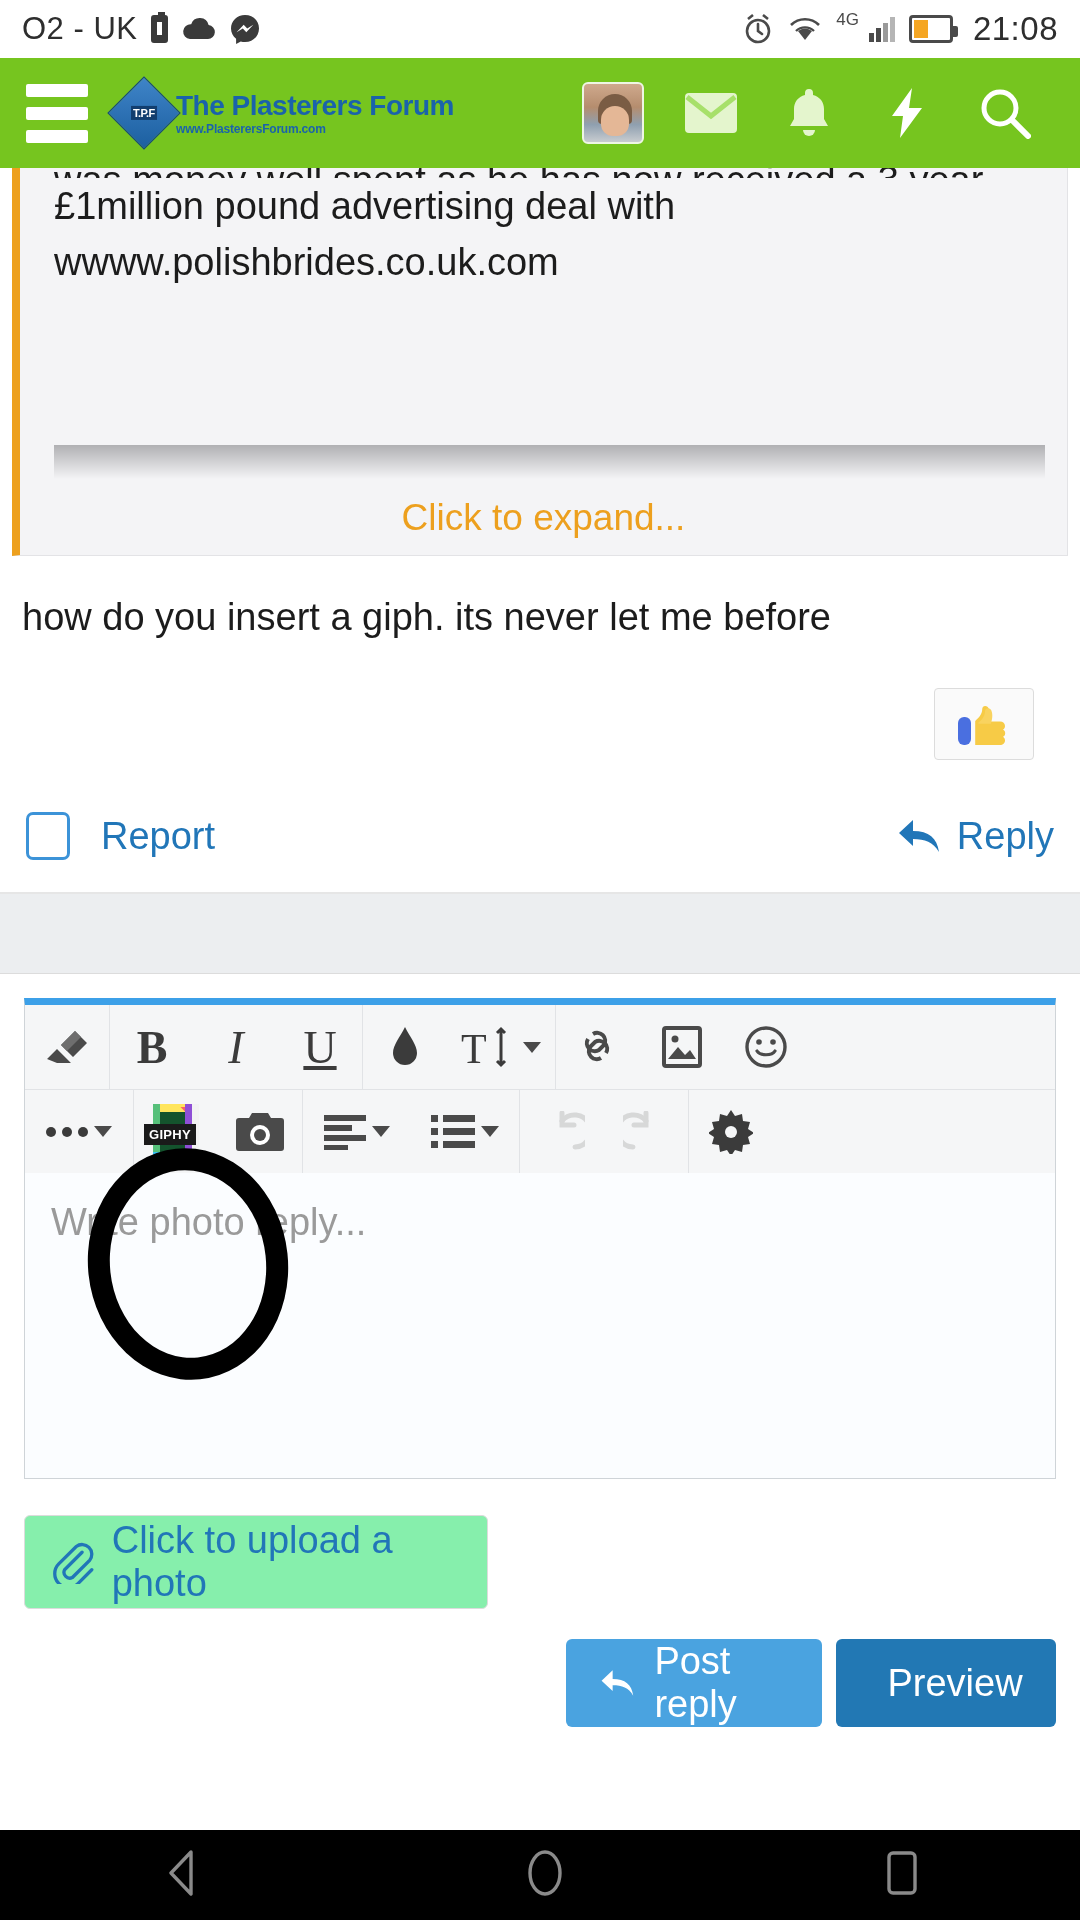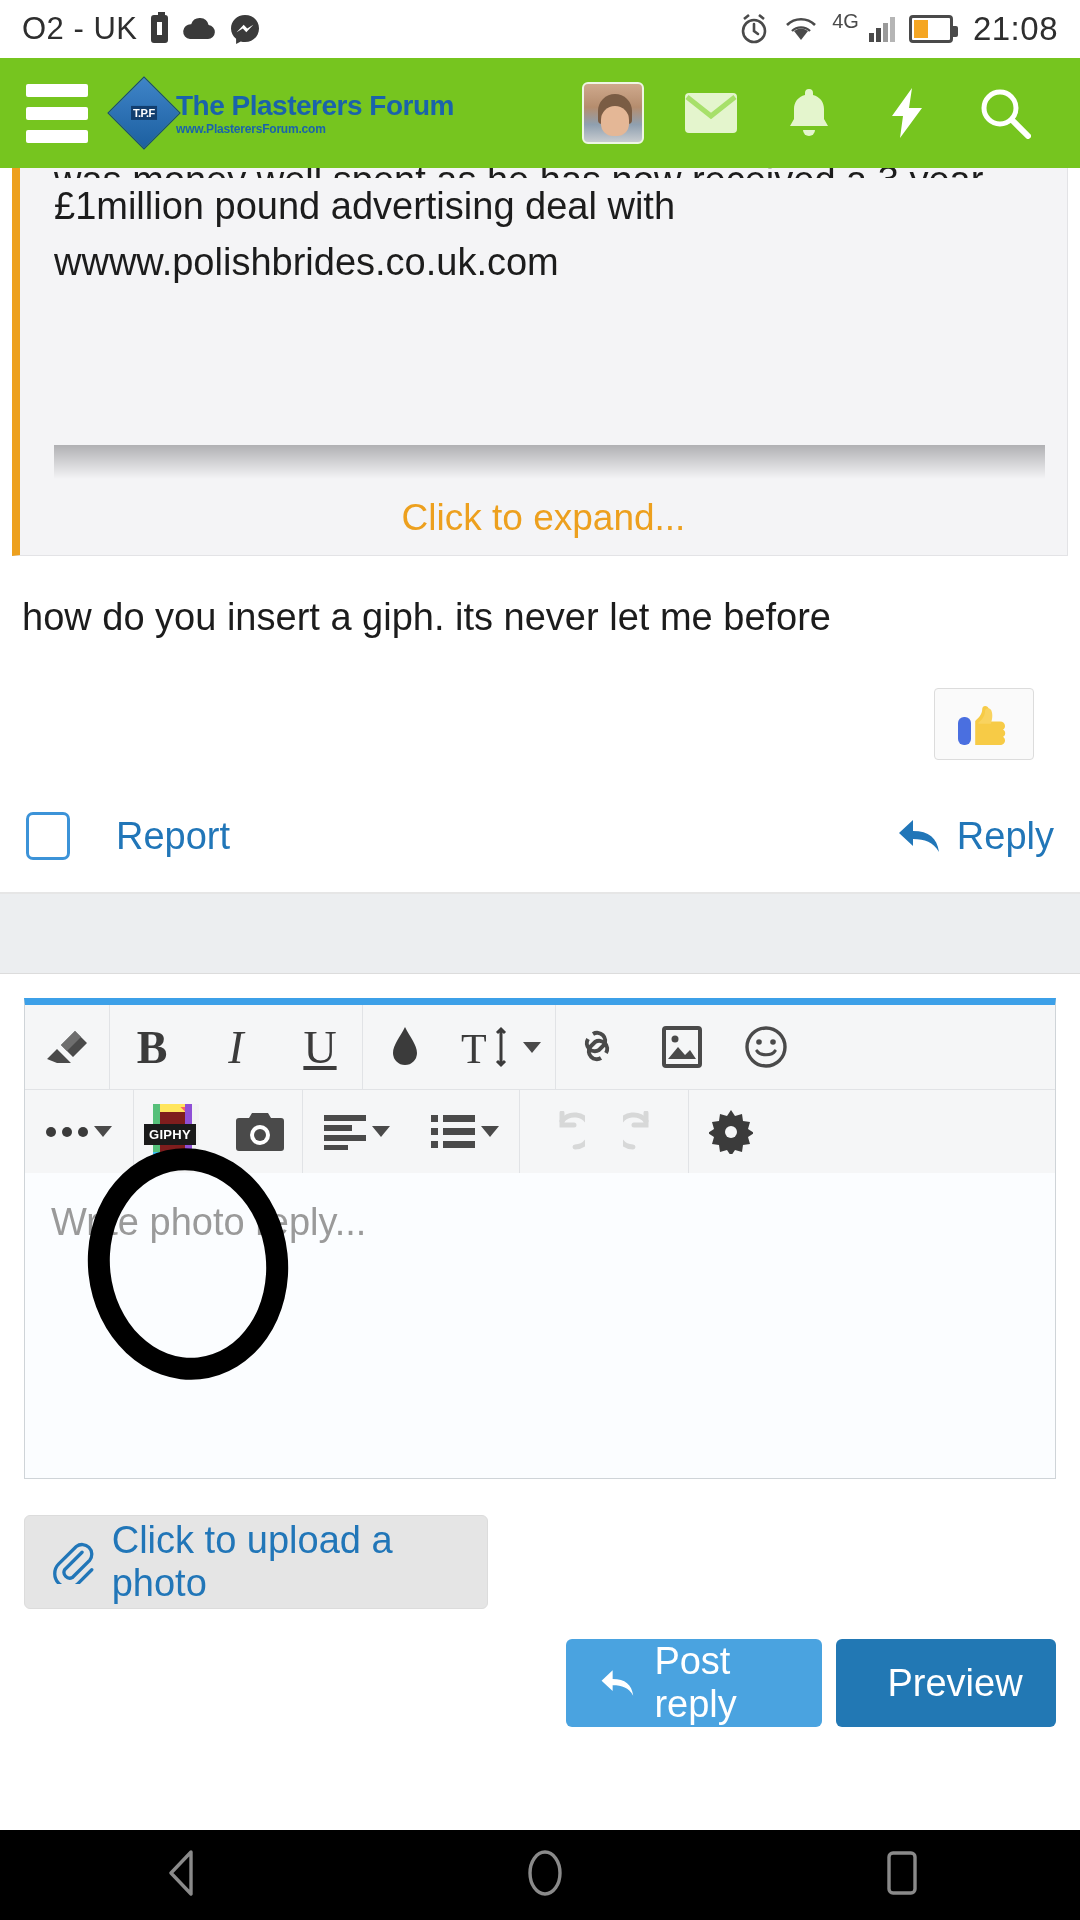--- a/index.html
+++ b/index.html
@@ -29,21 +29,21 @@
               position: relative; display:flex; align-items:center; padding:2px; }
   .batt-big::after { content:""; position:absolute; right:-8px; top:8px; width:5px; height:11px;
                      background:#4a4a4a; border-radius: 0 2px 2px 0;}
   .batt-fill { width: 14px; height: 100%; background: #f5a623; }
   .sig-bars { display:flex; align-items:flex-end; gap:2px; height:26px;}
   .sig-bars i { display:block; width:5px; background:#8c8c8c; }
   .sig-bars i:nth-child(1){height:9px;background:#4a4a4a;}
   .sig-bars i:nth-child(2){height:14px;background:#4a4a4a;}
   .sig-bars i:nth-child(3){height:19px;background:#9a9a9a;}
   .sig-bars i:nth-child(4){height:25px;background:#b5b5b5;}
-  .net-label { font-size: 20px; color:#4a4a4a; align-self:flex-start; margin-right:-4px;}
+  .net-label { font-size: 17px; color:#4a4a4a; align-self:flex-start; margin-right:-4px;}
 
   
   .appbar {
     height: 110px; width: 100%;
     background: #76c51f;
     display: flex; align-items: center;
     padding: 0 26px;
     position: relative; z-index: 5;
   }
   .hamburger { width: 62px; display:flex; flex-direction:column; gap:10px; margin-right: 30px;}
@@ -112,21 +112,21 @@
     width: 100px; height: 72px; border:1px solid #dcdcdc; border-radius:4px;
     background:#fafafa; display:flex; align-items:center; justify-content:center;
   }
 
   
   .actions {
     display:flex; align-items:center; justify-content:space-between;
     padding: 52px 26px 32px 26px;
     border-bottom: 2px solid #e6e6e6;
   }
-  .act-left { display:flex; align-items:center; gap: 46px; }
+  .act-left { display:flex; align-items:center; gap: 31px; }
   .checkbox { width: 44px; height: 48px; border: 3px solid #3c93d8; border-radius: 7px; background:#fff;}
   .link-blue { color:#2176b8; font-size: 38px; }
   .act-right { display:flex; align-items:center; gap: 14px; }
 
   
   .strip { height: 80px; background:#eceef0; border-bottom:1px solid #dcdcdc;}
 
   
   .editor-wrap { padding: 24px 24px 0 24px; }
   .editor {
@@ -148,21 +148,21 @@
   .tbtn.wide { width: 108px; }
   .tbtn-serif { font-family:"Liberation Serif", serif; font-size: 46px; color:#3b3b3b; }
   .tbtn-serif.ital { font-style: italic; }
   .tbtn-serif.und { text-decoration: underline; }
   .caret { width:0;height:0;border-left:11px solid transparent;border-right:11px solid transparent;
            border-top:13px solid #4a4a4a; margin-left:6px;}
   .caret.sm { border-left-width:9px;border-right-width:9px;border-top-width:11px;}
   .dots { display:flex; gap:6px; }
   .dots i { width:10px;height:10px;background:#3b3b3b;border-radius:50%;display:block;}
   .giphy {
-    width: 46px; height: 56px; position: relative; background: #7f1d1d;
+    width: 46px; height: 56px; position: relative; background: #14532d;
   }
   .giphy .bar { position:absolute; top:0; bottom:0; width:7px; }
   .giphy .b1 { left:0; background:#56c07a; }
   .giphy .b2 { right:7px; background:#8f4fd6; }
   .giphy .b3 { right:0; background:#f2f2f2; }
   .giphy .top { position:absolute; left:7px; right:7px; top:0; height:8px; background:#ffe55c; }
   .giphy .bottom { position:absolute; left:0; right:0; bottom:0; height:8px; background:#39c2f3; }
   .giphy .corner { position:absolute; right:3px; top:3px; width:16px; height:16px; background:#f95f6b;
                    clip-path: polygon(0 0,100% 0,100% 100%,55% 55%); }
   .giphy .lbl { position:absolute; left:-9px; top:20px; background:#1a1a1a; color:#fff;
@@ -180,21 +180,21 @@
     width: 200px; height: 232px;
     border: 22px solid #000; border-radius: 50% 50% 50% 50%;
     transform: rotate(-6deg);
     z-index: 40; pointer-events: none;
     border-right-color: #000;
   }
 
   
   .upload-btn {
     margin: 36px 24px 0 24px; width: 464px; height: 94px;
-    border: 1px solid #dcdcdc; border-radius: 6px; background:#e5e5e5;
+    border: 1px solid #dcdcdc; border-radius: 6px; background:#86efac;
     display:flex; align-items:center; gap: 18px; padding-left: 26px;
     color:#2176b8; font-size: 38px;
   }
 
   .submit-row { display:flex; justify-content:flex-end; gap: 14px; padding: 30px 24px 0 24px; }
   .btn {
     height: 88px; border-radius: 6px; display:flex; align-items:center; justify-content:center;
     gap: 18px; color:#fff; font-size: 38px; padding: 0 34px;
   }
   .btn-post { background:#4aa3e0; width: 256px; }

